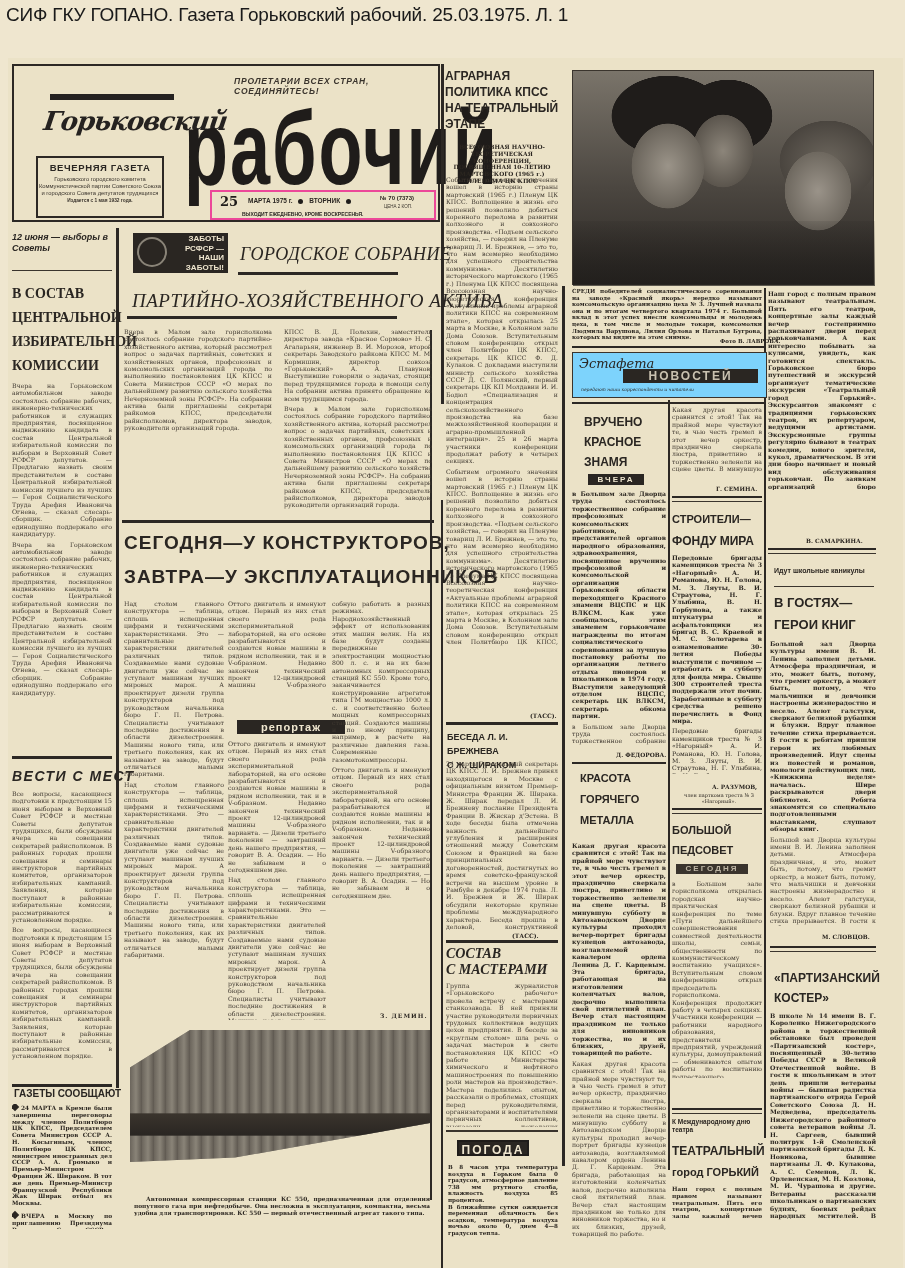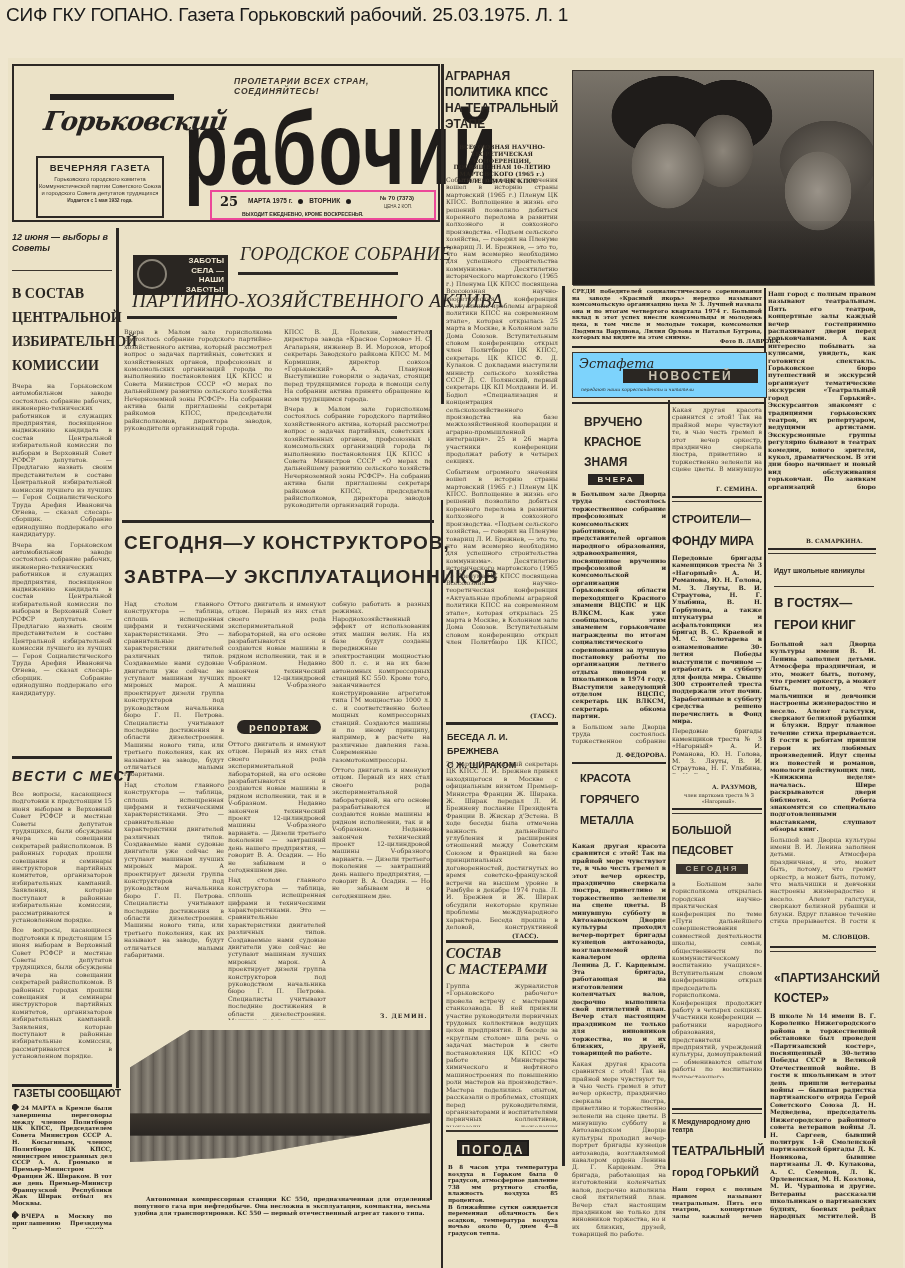--- a/index.html
+++ b/index.html
@@ -143,24 +143,24 @@
   <p>Все вопросы, касающиеся подготовки к предстоящим 15 июня выборам в Верховный Совет РСФСР и местные Советы депутатов трудящихся, были обсуждены вчера на совещании секретарей райисполкомов. В районных городах прошли совещания и семинары инструкторов партийных комитетов, организаторов избирательных кампаний. Заявления, которые поступают в районные избирательные комиссии, рассматриваются в установленном порядке.</p>
   <p style="margin-top:3px;">Все вопросы, касающиеся подготовки к предстоящим 15 июня выборам в Верховный Совет РСФСР и местные Советы депутатов трудящихся, были обсуждены вчера на совещании секретарей райисполкомов. В районных городах прошли совещания и семинары инструкторов партийных комитетов, организаторов избирательных кампаний. Заявления, которые поступают в районные избирательные комиссии, рассматриваются в установленном порядке.</p>
 </div>
 <div class="abs rule-h" style="left:12px;top:1084px;width:100px;"></div>
 <div class="abs head-cond" style="left:14px;top:1088px;font-size:10px;">ГАЗЕТЫ СООБЩАЮТ</div>
 <div class="abs body-text bold-text" style="left:12px;top:1104px;width:100px;height:125px;font-size:5.8px;line-height:6.8px;">
   <p><span style="display:inline-block;width:6px;height:6px;background:#2a2622;transform:rotate(45deg);margin-right:3px;"></span><span>24 МАРТА в Кремле были завершены переговоры между членом Политбюро ЦК КПСС, Председателем Совета Министров СССР А. Н. Косыгиным, членом Политбюро ЦК КПСС, министром иностранных дел СССР А. А. Громыко и Премьер-Министром Франции Ж. Шираком. В тот же день Премьер-Министр Французской Республики Жак Ширак отбыл из Москвы.</span></p>
   <p style="margin-top:5px;"><span style="display:inline-block;width:6px;height:6px;background:#2a2622;transform:rotate(45deg);margin-right:3px;"></span><span>ВЧЕРА в Москву по приглашению Президиума Верховного Совета СССР с официальным дружественным визитом прибыл Президент, глава государства, Председатель Государственного совета Народной Республики Конго Мариэн Нгуаби.</span></p>
 </div>
 
-<div class="abs badge-dark" style="left:133px;top:255px;width:95px;height:40px;font-size:8px;line-height:9.5px;padding-top:1px;text-align:right;padding-right:4px;">
+<div class="abs badge-dark" style="left:133px;top:233px;width:95px;height:40px;font-size:8px;line-height:9.5px;padding-top:1px;text-align:right;padding-right:4px;">
   <div style="position:absolute;left:4px;top:4px;width:30px;height:30px;border-radius:50%;border:2px solid #8a8478;"></div>
   <div>ЗАБОТЫ</div>
-  <div>СЕЛА —</div>
+  <div>РСФСР —</div>
   <div>НАШИ</div>
   <div>ЗАБОТЫ!</div>
 </div>
 <div class="abs head-italic" style="left:240px;top:244px;font-size:18px;letter-spacing:0.5px;">ГОРОДСКОЕ СОБРАНИЕ</div>
 <div class="abs rule-h" style="left:238px;top:272px;width:160px;"></div>
 <div class="abs head-italic" style="left:132px;top:290px;font-size:19px;letter-spacing:0.5px;">ПАРТИЙНО-ХОЗЯЙСТВЕННОГО АКТИВА</div>
 <div class="abs rule-h" style="left:127px;top:316px;width:270px;"></div>
 <div class="abs body-text" style="left:124px;top:328px;width:148px;height:190px;">
   <p>Вчера в Малом зале горисполкома состоялось собрание городского партийно-хозяйственного актива, который рассмотрел вопрос о задачах партийных, советских и хозяйственных органов, профсоюзных и комсомольских организаций города по выполнению постановления ЦК КПСС и Совета Министров СССР «О мерах по дальнейшему развитию сельского хозяйства Нечерноземной зоны РСФСР». На собрании актива были приглашены секретари райкомов КПСС, председатели райисполкомов, директора заводов, руководители организаций города.</p>
 </div>
@@ -172,21 +172,21 @@
 
 <div class="abs head-cond" style="left:124px;top:532px;font-size:19px;letter-spacing:1px;">СЕГОДНЯ—У КОНСТРУКТОРОВ,</div>
 <div class="abs head-cond" style="left:124px;top:566px;font-size:19px;letter-spacing:1px;">ЗАВТРА—У ЭКСПЛУАТАЦИОННИКОВ</div>
 <div class="abs body-text" style="left:124px;top:600px;width:100px;height:420px;">
   <p>Над столом главного конструктора — таблица, сплошь испещренная цифрами и техническими характеристиками. Это — сравнительные характеристики двигателей различных типов. Создаваемые нами судовые двигатели уже сейчас не уступают машинам лучших мировых марок. А проектирует дизели группа конструкторов под руководством начальника бюро Г. П. Петрова. Специалисты учитывают последние достижения в области дизелестроения. Машины нового типа, или третьего поколения, как их называют на заводе, будут отличаться малыми габаритами.</p>
   <p style="margin-top:3px;">Над столом главного конструктора — таблица, сплошь испещренная цифрами и техническими характеристиками. Это — сравнительные характеристики двигателей различных типов. Создаваемые нами судовые двигатели уже сейчас не уступают машинам лучших мировых марок. А проектирует дизели группа конструкторов под руководством начальника бюро Г. П. Петрова. Специалисты учитывают последние достижения в области дизелестроения. Машины нового типа, или третьего поколения, как их называют на заводе, будут отличаться малыми габаритами.</p>
 </div>
 <div class="abs body-text" style="left:228px;top:600px;width:98px;height:90px;">
   <p>Оттого двигатель и именуют отцом. Первый из них стал своего рода экспериментальной лабораторией, на его основе разрабатываются и создаются новые машины в рядном исполнении, так и в V-образном. Недавно закончен технический проект 12-цилиндровой машины V-образного варианта. — Дизели третьего поколения — завтрашний день нашего предприятия, — говорит В. А. Осадин. — Но не забываем и о сегодняшнем дне.</p>
 </div>
-<div class="abs badge-dark" style="left:237px;top:720px;width:84px;height:14px;font-size:11px;line-height:14px;letter-spacing:1px;border-radius:7px;">репортаж</div>
+<div class="abs badge-dark" style="left:237px;top:720px;width:108px;height:14px;font-size:11px;line-height:14px;letter-spacing:1px;">репортаж</div>
 <div class="abs body-text" style="left:228px;top:740px;width:98px;height:280px;">
   <p>Оттого двигатель и именуют отцом. Первый из них стал своего рода экспериментальной лабораторией, на его основе разрабатываются и создаются новые машины в рядном исполнении, так и в V-образном. Недавно закончен технический проект 12-цилиндровой машины V-образного варианта. — Дизели третьего поколения — завтрашний день нашего предприятия, — говорит В. А. Осадин. — Но не забываем и о сегодняшнем дне.</p>
   <p style="margin-top:3px;">Над столом главного конструктора — таблица, сплошь испещренная цифрами и техническими характеристиками. Это — сравнительные характеристики двигателей различных типов. Создаваемые нами судовые двигатели уже сейчас не уступают машинам лучших мировых марок. А проектирует дизели группа конструкторов под руководством начальника бюро Г. П. Петрова. Специалисты учитывают последние достижения в области дизелестроения. Машины нового типа, или третьего поколения, как их называют на заводе, будут отличаться малыми габаритами.</p>
 </div>
 <div class="abs body-text" style="left:332px;top:600px;width:98px;height:420px;">
   <p>собную работать в разных режимах. Народнохозяйственный эффект от использования этих машин велик. На их базе будут созданы передвижные электростанции мощностью 800 л. с. и на их базе автономных компрессорных станций КС 550. Кроме того, заканчивается конструирование агрегатов типа ГМ мощностью 1000 л. с. и соответственно более мощных компрессорных станций. Создаются машины и по иному принципу, например, в расчете на различные давления газа. Современные газомотокомпрессоры.</p>
   <p style="margin-top:3px;">Оттого двигатель и именуют отцом. Первый из них стал своего рода экспериментальной лабораторией, на его основе разрабатываются и создаются новые машины в рядном исполнении, так и в V-образном. Недавно закончен технический проект 12-цилиндровой машины V-образного варианта. — Дизели третьего поколения — завтрашний день нашего предприятия, — говорит В. А. Осадин. — Но не забываем и о сегодняшнем дне.</p>
 </div>
 <div class="abs" style="left:380px;top:1012px;font-size:6px;font-weight:bold;letter-spacing:1px;">З. ДЕМИН.</div>
 

